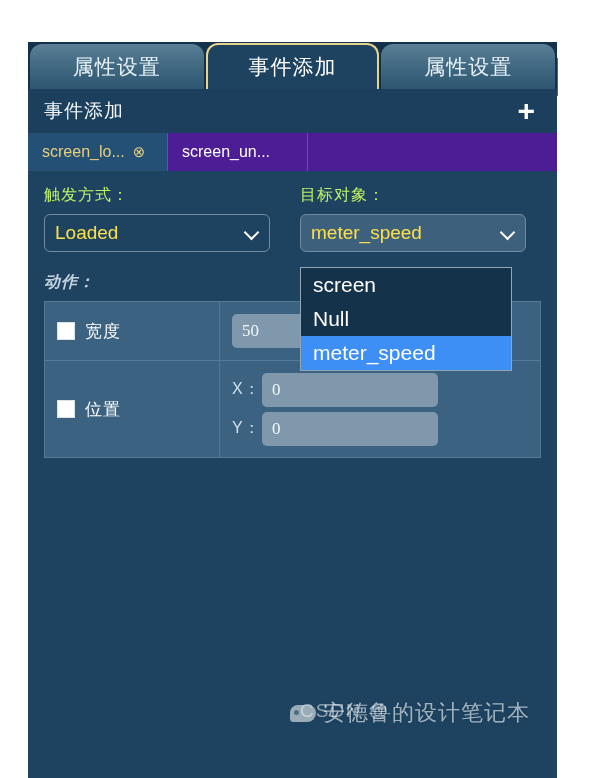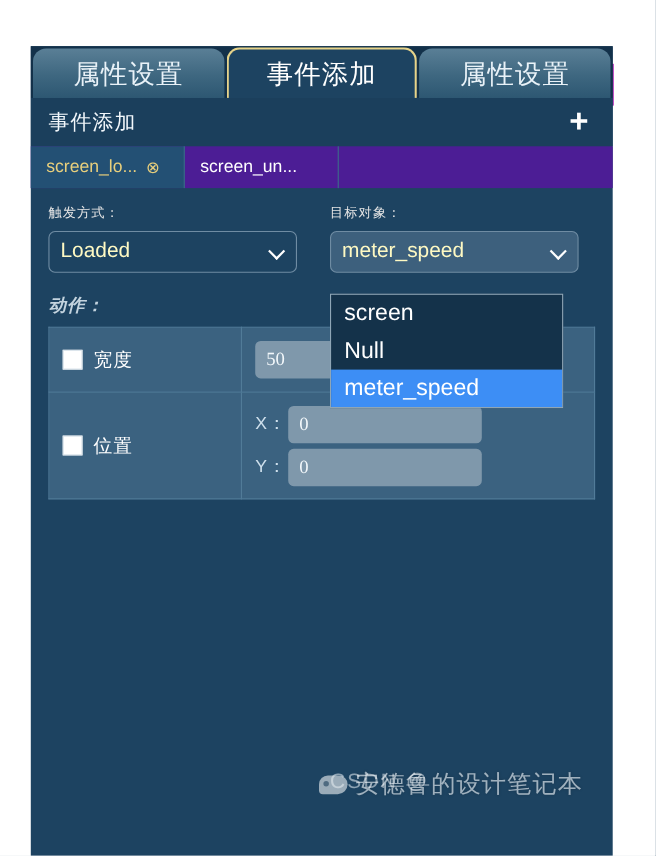--- a/index.html
+++ b/index.html
@@ -54,21 +54,21 @@
     padding-left: 2px;
     box-sizing: border-box;
   }
   .tab {
     width: 188px;
     height: 45px;
     margin-right: 2px;
     border-radius: 12px 12px 0 0;
     background: linear-gradient(180deg, #5a7f96 0%, #3e6780 55%, #2d5772 100%);
     color: #e9f2f8;
-    font-size: 24px;
+    font-size: 21px;
     display: flex;
     align-items: center;
     justify-content: center;
     box-sizing: border-box;
     letter-spacing: 1px;
     user-select: none;
   }
   .tab.active {
     background: #1d4361;
     border: 2px solid #e7d48a;
@@ -145,33 +145,33 @@
     position: relative;
   }
 
   .field-row {
     display: flex;
     gap: 30px;
     position: relative;
   }
   .field-col { width: 226px; }
   .field-label {
-    color: #e5e5e5;
-    font-size: 12px;
+    color: #bef264;
+    font-size: 16px;
     margin-bottom: 8px;
     letter-spacing: 1px;
   }
   .select {
     height: 38px;
     border: 1px solid #6f8ca3;
     border-radius: 6px;
     display: flex;
     align-items: center;
     padding: 0 10px;
-    color: #fef9c3;
+    color: #fde047;
     font-size: 19px;
     background: transparent;
     box-sizing: border-box;
     cursor: pointer;
     position: relative;
   }
   .select.filled { background: #3d607d; }
   .select .sel-text { flex: 1; }
   .chev {
     width: 14px;

